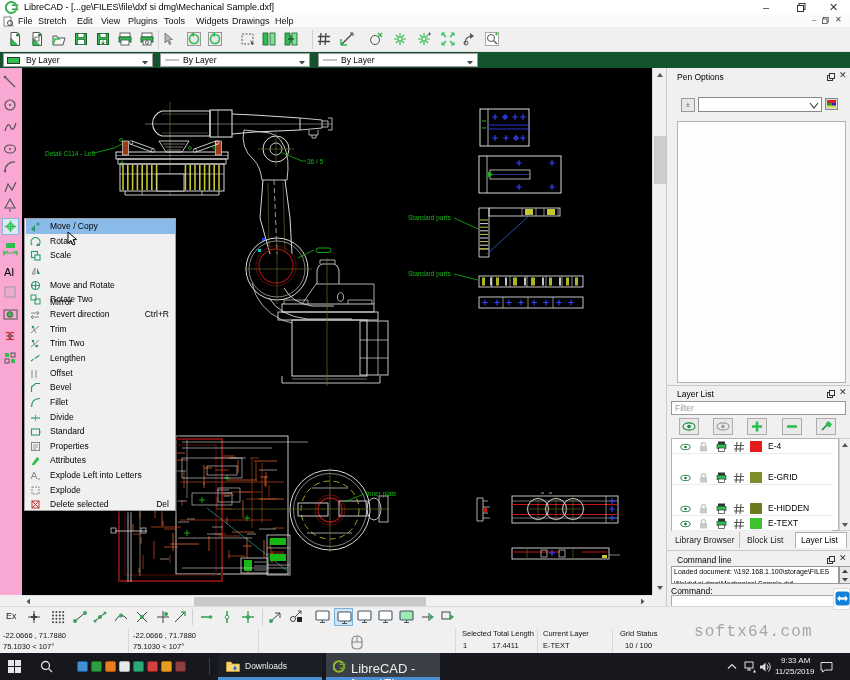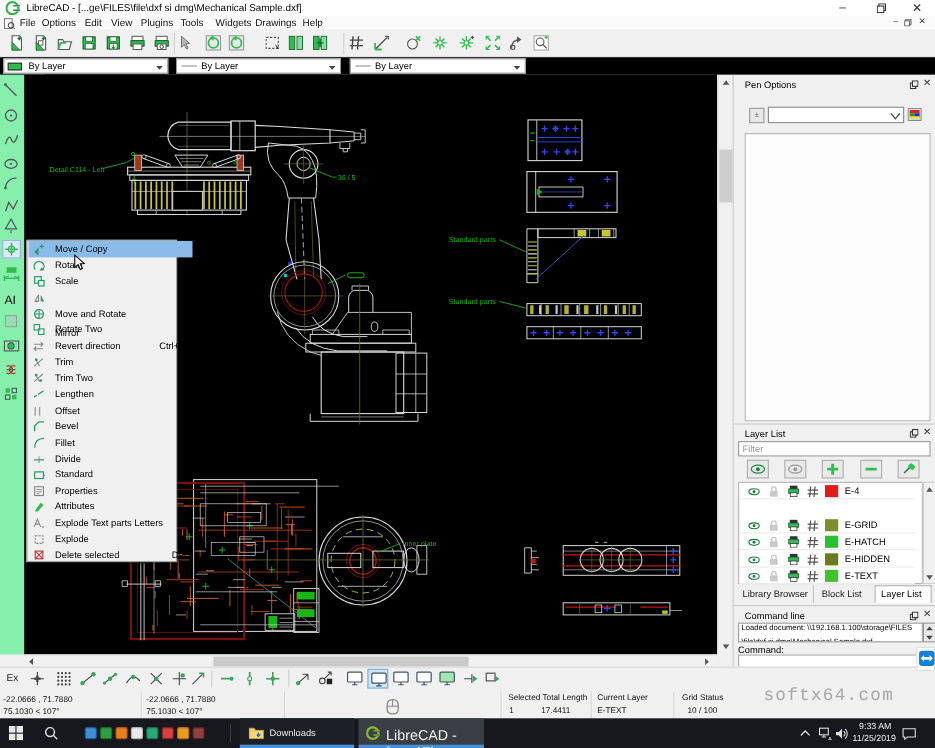--- a/index.html
+++ b/index.html
@@ -24,21 +24,21 @@
     </svg>
 <span class="abs" style="left:829px;top:1px;font-size:11px;color:#333;">✕</span>
 </div>
 <div class="abs" style="left:0;top:15px;width:850px;height:12px;background:#fafafa;">
     <svg class="abs" style="left:3px;top:1px" width="11" height="11" viewBox="0 0 11 11">
       <rect x="1" y="1" width="7" height="9" fill="#fff" stroke="#666" stroke-width="0.8"></rect>
       <circle cx="7" cy="7" r="2.5" fill="none" stroke="#333" stroke-width="0.9"></circle>
       <line x1="9" y1="9" x2="10.5" y2="10.5" stroke="#333" stroke-width="0.9"></line>
     </svg>
     <span class="abs" style="left:18px;top:1px;font-size:9px;color:#111;">File</span>
-    <span class="abs" style="left:38px;top:1px;font-size:9px;color:#111;">Options</span>
+    <span class="abs" style="left:38px;top:1px;font-size:9px;color:#111;">Stretch</span>
     <span class="abs" style="left:77px;top:1px;font-size:9px;color:#111;">Edit</span>
     <span class="abs" style="left:101px;top:1px;font-size:9px;color:#111;">View</span>
     <span class="abs" style="left:128px;top:1px;font-size:9px;color:#111;">Plugins</span>
     <span class="abs" style="left:164px;top:1px;font-size:9px;color:#111;">Tools</span>
     <span class="abs" style="left:196px;top:1px;font-size:9px;color:#111;">Widgets</span>
     <span class="abs" style="left:232px;top:1px;font-size:9px;color:#111;">Drawings</span>
     <span class="abs" style="left:275px;top:1px;font-size:9px;color:#111;">Help</span>
     <span class="abs" style="left:812px;top:0px;font-size:8px;color:#444;">–</span>
     <svg class="abs" style="left:822px;top:2px" width="7" height="7" viewBox="0 0 9 9">
       <rect x="2" y="0.5" width="6" height="6" fill="none" stroke="#444"></rect>
@@ -142,21 +142,21 @@
       <path d="M8 2 L12 5 L8 8 Z" fill="#555"></path>
       <circle cx="4" cy="12" r="2" fill="none" stroke="#555"></circle>
     </svg>
     <svg class="abs" style="left:484px;top:4px" width="16" height="16" viewBox="0 0 16 16">
       <rect x="1.5" y="1.5" width="13" height="13" fill="#fff" stroke="#aaa"></rect>
       <circle cx="7" cy="7" r="3.5" fill="none" stroke="#555" stroke-width="1"></circle>
       <line x1="9.5" y1="9.5" x2="13" y2="13" stroke="#555" stroke-width="1.2"></line>
       <path d="M11 3 L14 3 M12.5 1.5 L12.5 4.5" stroke="#2ebd4e" stroke-width="1"></path>
     </svg>
   </div>
-<div class="abs" style="left:0;top:52px;width:850px;height:16px;background:#000000;">
+<div class="abs" style="left:0;top:52px;width:850px;height:16px;background:#14532d;">
     <div class="abs" style="left:3px;top:1px;width:150px;height:14px;background:#fff;border:1px solid #9a9a9a;">
       <div class="abs" style="left:3px;top:3px;width:13px;height:7px;background:#2ebd4e;border:1px solid #333;"></div>
       <span class="abs" style="left:22px;top:1px;font-size:8.5px;color:#000;">By Layer</span>
       <div class="abs" style="left:134px;top:0;width:14px;height:12px;"><svg width="14" height="12">
           <path d="M4 5 L7 8.5 L10 5 Z" fill="#444"></path>
         </svg></div>
     </div>
     <div class="abs" style="left:160px;top:1px;width:150px;height:14px;background:#fff;border:1px solid #9a9a9a;">
       <svg class="abs" style="left:2px;top:0" width="18" height="12">
         <line x1="2" y1="6" x2="16" y2="6" stroke="#888" stroke-width="1"></line>
@@ -169,21 +169,21 @@
     <div class="abs" style="left:318px;top:1px;width:160px;height:14px;background:#fff;border:1px solid #9a9a9a;">
       <svg class="abs" style="left:2px;top:0" width="18" height="12">
         <line x1="2" y1="6" x2="16" y2="6" stroke="#888" stroke-width="1"></line>
       </svg>
       <span class="abs" style="left:22px;top:1px;font-size:8.5px;color:#000;">By Layer</span>
       <div class="abs" style="left:144px;top:0;width:14px;height:12px;"><svg width="14" height="12">
           <path d="M4 5 L7 8.5 L10 5 Z" fill="#444"></path>
         </svg></div>
     </div>
   </div>
-<div class="abs" style="left:0;top:68px;width:40px;height:527px;background:#86efac;border-right:1px solid #d8d8d8;">
+<div class="abs" style="left:0;top:68px;width:40px;height:527px;background:#f9a8d4;border-right:1px solid #d8d8d8;">
     <svg class="abs" style="left:2px;top:6px;" width="17" height="17" viewBox="0 0 17 17">
       <line x1="3" y1="3" x2="13" y2="13" stroke="#555" stroke-width="1.2"></line>
       <circle cx="3" cy="3" r="1.3" fill="#555"></circle>
     </svg>
     <svg class="abs" style="left:2px;top:29px;" width="17" height="17" viewBox="0 0 17 17">
       <circle cx="8" cy="8" r="5" fill="none" stroke="#555" stroke-width="1.2"></circle>
       <circle cx="8" cy="8" r="1" fill="#555"></circle>
     </svg>
     <svg class="abs" style="left:2px;top:51px;" width="17" height="17" viewBox="0 0 17 17">
       <path d="M3 12 Q6 2 8.5 8 Q11 14 14 4" fill="none" stroke="#555" stroke-width="1.2"></path>
@@ -649,40 +649,20 @@
           <rect x="2" y="0.5" width="7" height="3" fill="#333"></rect>
           <rect x="1" y="3.5" width="9" height="4" fill="#2ebd4e" stroke="#14582a" stroke-width="0.7"></rect>
           <rect x="2.5" y="7" width="6" height="3.5" fill="#fff" stroke="#333" stroke-width="0.7"></rect>
         </svg>
         <svg width="10" height="10" viewBox="0 0 10 10" style="position:absolute;left:62px;top:3px">
           <path d="M3 0 L2 10 M7 0 L6 10 M0 3.5 L10 3.5 M0 7 L10 7" stroke="#555" stroke-width="1.1"></path>
         </svg>
         <div style="position:absolute;left:78px;top:2px;width:12px;height:11px;background:#7d8f2d;"></div>
         <span style="position:absolute;left:96px;top:2px;font-size:8.5px;color:#000;">E-GRID</span>
       </div>
-      <div style="position:absolute;left:0;top:46px;width:160px;height:15px;border-bottom:1px solid #ececec;">
-        <svg width="11" height="8" viewBox="0 0 14 9" style="position:absolute;left:8px;top:4px">
-          <ellipse cx="7" cy="4.5" rx="6" ry="3.4" fill="none" stroke="#1a7a38" stroke-width="1.2"></ellipse>
-          <circle cx="7" cy="4.5" r="1.7" fill="#1a7a38"></circle>
-        </svg>
-        <svg width="9" height="10" viewBox="0 0 9 10" style="position:absolute;left:27px;top:3px">
-          <rect x="1" y="4" width="7" height="5.5" fill="#c9c9c9"></rect>
-          <path d="M2.5 4 V2.5 a2 2 0 0 1 4 0 V4" fill="none" stroke="#c9c9c9" stroke-width="1.4"></path>
-        </svg>
-        <svg width="11" height="11" viewBox="0 0 11 11" style="position:absolute;left:44px;top:2px">
-          <rect x="2" y="0.5" width="7" height="3" fill="#333"></rect>
-          <rect x="1" y="3.5" width="9" height="4" fill="#2ebd4e" stroke="#14582a" stroke-width="0.7"></rect>
-          <rect x="2.5" y="7" width="6" height="3.5" fill="#fff" stroke="#333" stroke-width="0.7"></rect>
-        </svg>
-        <svg width="10" height="10" viewBox="0 0 10 10" style="position:absolute;left:62px;top:3px">
-          <path d="M3 0 L2 10 M7 0 L6 10 M0 3.5 L10 3.5 M0 7 L10 7" stroke="#555" stroke-width="1.1"></path>
-        </svg>
-        <div style="position:absolute;left:78px;top:2px;width:12px;height:11px;background:#27c12f;"></div>
-        <span style="position:absolute;left:96px;top:2px;font-size:8.5px;color:#000;">E-HATCH</span>
-      </div>
       <div style="position:absolute;left:0;top:62px;width:160px;height:15px;border-bottom:1px solid #ececec;">
         <svg width="11" height="8" viewBox="0 0 14 9" style="position:absolute;left:8px;top:4px">
           <ellipse cx="7" cy="4.5" rx="6" ry="3.4" fill="none" stroke="#1a7a38" stroke-width="1.2"></ellipse>
           <circle cx="7" cy="4.5" r="1.7" fill="#1a7a38"></circle>
         </svg>
         <svg width="9" height="10" viewBox="0 0 9 10" style="position:absolute;left:27px;top:3px">
           <rect x="1" y="4" width="7" height="5.5" fill="#c9c9c9"></rect>
           <path d="M2.5 4 V2.5 a2 2 0 0 1 4 0 V4" fill="none" stroke="#c9c9c9" stroke-width="1.4"></path>
         </svg>
         <svg width="11" height="11" viewBox="0 0 11 11" style="position:absolute;left:44px;top:2px">
@@ -956,21 +936,21 @@
     <svg class="abs" style="left:759px;top:8px" width="12" height="12" viewBox="0 0 12 12">
 <path d="M1 4.5 L3.5 4.5 L6.5 1.5 L6.5 10.5 L3.5 7.5 L1 7.5 Z" fill="#ddd"></path>
 <path d="M8 3.5 Q10.5 6 8 8.5 M9.5 1.5 Q13 6 9.5 10.5" fill="none" stroke="#ddd" stroke-width="1"></path>
     </svg>
     <span class="abs" style="left:781px;top:3px;font-size:8px;color:#eee;">9:33 AM</span>
     <span class="abs" style="left:775px;top:14px;font-size:8px;color:#eee;">11/25/2019</span>
     <svg class="abs" style="left:820px;top:8px" width="13" height="12" viewBox="0 0 13 12">
 <path d="M1 1.5 L12 1.5 L12 9 L5 9 L2.5 11 L2.5 9 L1 9 Z" fill="none" stroke="#ddd" stroke-width="1"></path>
     </svg>
   </div>
-<div class="abs" style="left:24px;top:218px;width:137px;height:293px;background:#f0f0f0;border:1px solid #a0a0a0;box-shadow:2px 2px 4px rgba(0,0,0,0.35);">
+<div class="abs" style="left:24px;top:218px;width:152px;height:293px;background:#f0f0f0;border:1px solid #a0a0a0;box-shadow:2px 2px 4px rgba(0,0,0,0.35);">
     <div style="position:absolute;left:1px;top:0.0px;width:149px;height:14.7px;background:#8abbe8;">
       <svg style="position:absolute;left:4px;top:2px" width="11" height="11" viewBox="0 0 11 11">
         <path d="M1 8 L5 4 L5 11 Z" fill="#2a9a6a"></path>
         <path d="M6 3 L10 3 M8 1 L8 5" stroke="#2a9a6a" stroke-width="1"></path>
       </svg>
       <span style="position:absolute;left:24px;top:2px;font-size:8.5px;color:#000;white-space:nowrap;">Move / Copy</span>
     </div>
     <div style="position:absolute;left:1px;top:14.7px;width:149px;height:14.7px;">
       <svg style="position:absolute;left:4px;top:2px" width="11" height="11" viewBox="0 0 11 11">
         <path d="M2 9 A4.5 4.5 0 1 1 9 9" fill="none" stroke="#2a9a6a" stroke-width="1.2"></path>
@@ -1077,21 +1057,21 @@
       <svg style="position:absolute;left:4px;top:2px" width="11" height="11" viewBox="0 0 11 11">
         <path d="M2 9 L7 2 L9.5 4 L4.5 10 L2 10 Z" fill="#2ebd4e"></path>
       </svg>
       <span style="position:absolute;left:24px;top:2px;font-size:8.5px;color:#000;white-space:nowrap;">Attributes</span>
     </div>
     <div style="position:absolute;left:1px;top:249.1px;width:149px;height:14.7px;">
       <svg style="position:absolute;left:4px;top:2px" width="11" height="11" viewBox="0 0 11 11">
         <path d="M1 9 L4 2 L7 9 M2.3 6.5 L5.7 6.5" fill="none" stroke="#888" stroke-width="1"></path>
         <path d="M8 9 L10 9" stroke="#888"></path>
       </svg>
-      <span style="position:absolute;left:24px;top:2px;font-size:8.5px;color:#000;white-space:nowrap;">Explode Text parts Letters</span>
+      <span style="position:absolute;left:24px;top:2px;font-size:8.5px;color:#000;white-space:nowrap;">Explode Left into Letters</span>
     </div>
     <div style="position:absolute;left:1px;top:263.7px;width:149px;height:14.7px;">
       <svg style="position:absolute;left:4px;top:2px" width="11" height="11" viewBox="0 0 11 11">
         <rect x="2" y="2" width="7" height="7" fill="none" stroke="#888" stroke-width="1" stroke-dasharray="2,1"></rect>
       </svg>
       <span style="position:absolute;left:24px;top:2px;font-size:8.5px;color:#000;white-space:nowrap;">Explode</span>
     </div>
     <div style="position:absolute;left:1px;top:278.4px;width:149px;height:14.7px;">
       <svg style="position:absolute;left:4px;top:2px" width="11" height="11" viewBox="0 0 11 11">
         <rect x="2" y="2" width="7" height="7" fill="none" stroke="#b33" stroke-width="1"></rect>

